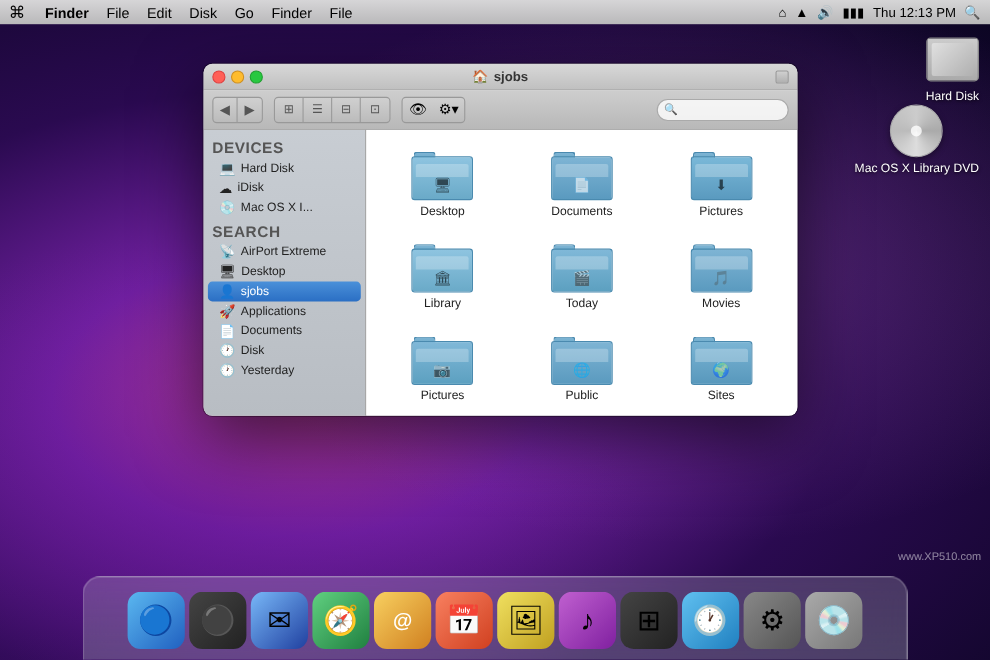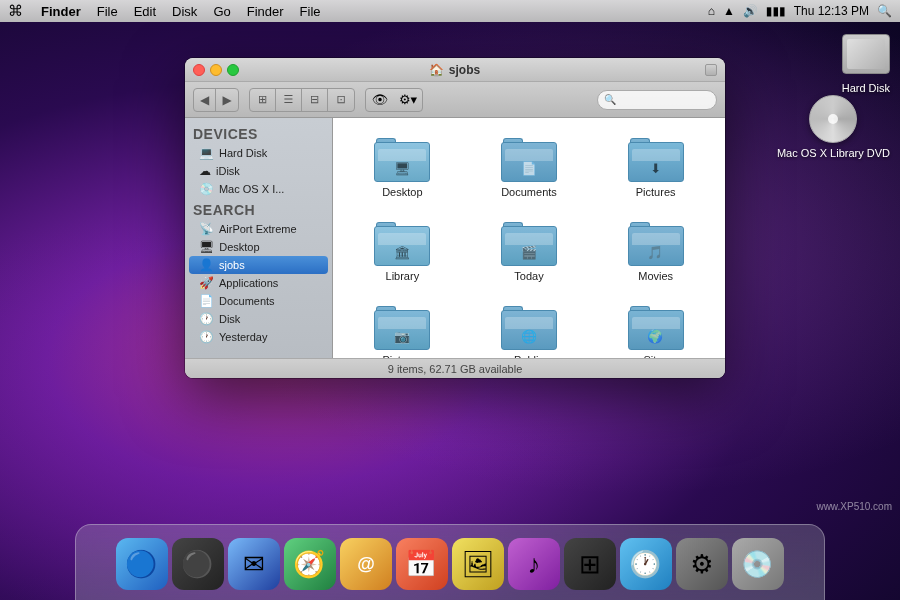--- a/index.html
+++ b/index.html
@@ -662,23 +662,20 @@
           <div class="folder-body">
             <div class="folder-shine"></div>
             <div class="folder-overlay" style="font-size:13px;">🌍</div>
           </div>
         </div>
         <span class="file-label">Sites</span>
       </div>
     </div>
   </div>
 
-  <div class="finder-statusbar">
-    <span>9 items, 62.71 GB available</span>
-  </div>
 </div>
 
 <div class="dock">
   <div class="dock-bg"></div>
   <div class="dock-items">
     <div class="dock-item">
       <div class="dock-app-icon dock-finder">🔵</div>
     </div>
     <div class="dock-item">
       <div class="dock-app-icon dock-dashboard">⚫</div>

